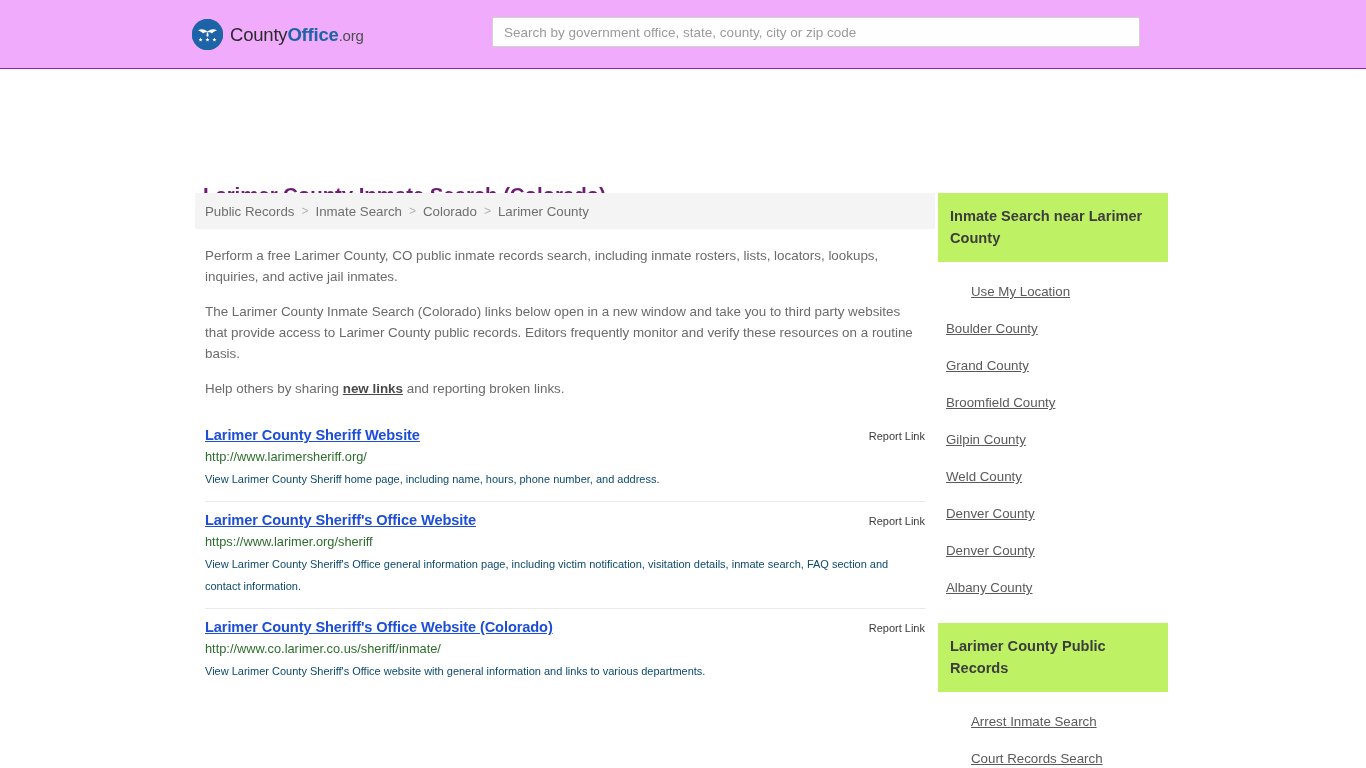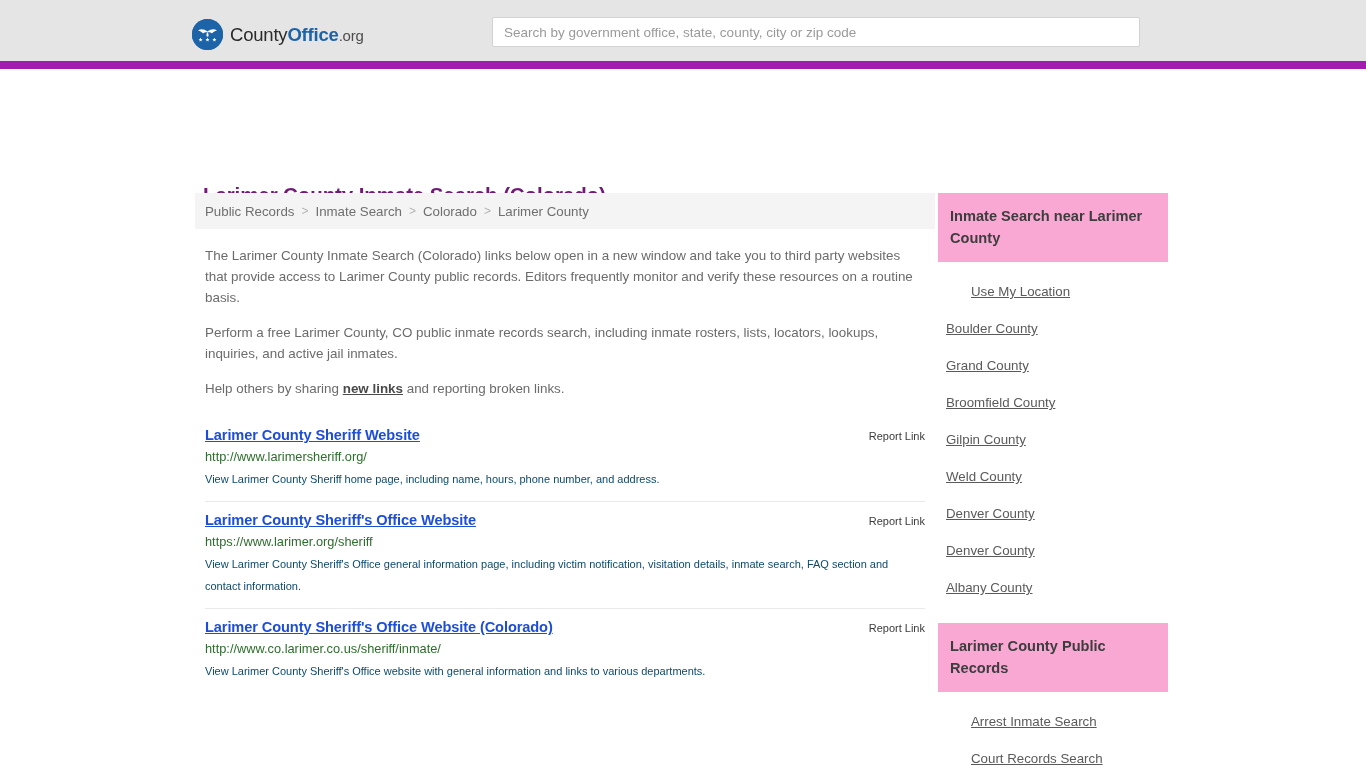--- a/index.html
+++ b/index.html
@@ -8,22 +8,22 @@
     width: 1366px; height: 768px;
     overflow: hidden;
     background: #ffffff;
     font-family: "Liberation Sans", sans-serif;
     -webkit-font-smoothing: antialiased;
   }
 
   
   .site-header {
     height: 69px;
-    background: #e5e5e5;
-    border-bottom: 8px solid #a21caf;
+    background: #f0abfc;
+    border-bottom: 1px solid #a21caf;
     display: flex;
     align-items: center;
     position: relative;
   }
   .logo-wrap {
     position: absolute;
     left: 192px;
     top: 19px;
     display: flex;
     align-items: center;
@@ -186,21 +186,21 @@
 
   
   .sidebar {
     position: absolute;
     left: 938px;
     top: 124px;
     width: 230px;
   }
   .side-card { margin-bottom: 0; }
   .side-head {
-    background: #f9a8d4;
+    background: #bef264;
     padding: 12px 12px 13px 12px;
     font-size: 14.6px;
     font-weight: bold;
     color: #3d3d3d;
     line-height: 22px;
   }
   .side-links { padding: 0; }
   .side-link {
     display: block;
     font-size: 13.3px;
@@ -250,22 +250,22 @@
       <a>Public Records</a>
       <span class="sep">&gt;</span>
       <a>Inmate Search</a>
       <span class="sep">&gt;</span>
       <a>Colorado</a>
       <span class="sep">&gt;</span>
       <a>Larimer County</a>
     </nav>
 
     <div class="intro">
+      <p>Perform a free Larimer County, CO public inmate records search, including inmate rosters, lists, locators, lookups, inquiries, and active jail inmates.</p>
       <p>The Larimer County Inmate Search (Colorado) links below open in a new window and take you to third party websites that provide access to Larimer County public records. Editors frequently monitor and verify these resources on a routine basis.</p>
-      <p>Perform a free Larimer County, CO public inmate records search, including inmate rosters, lists, locators, lookups, inquiries, and active jail inmates.</p>
       <p><span>Help others by sharing </span><a>new links</a><span> and reporting broken links.</span></p>
     </div>
 
     <div class="results">
 
       <div class="result">
         <div class="result-head">
           <a class="result-title">Larimer County Sheriff Website</a>
           <span class="report-link">Report Link</span>
         </div>

